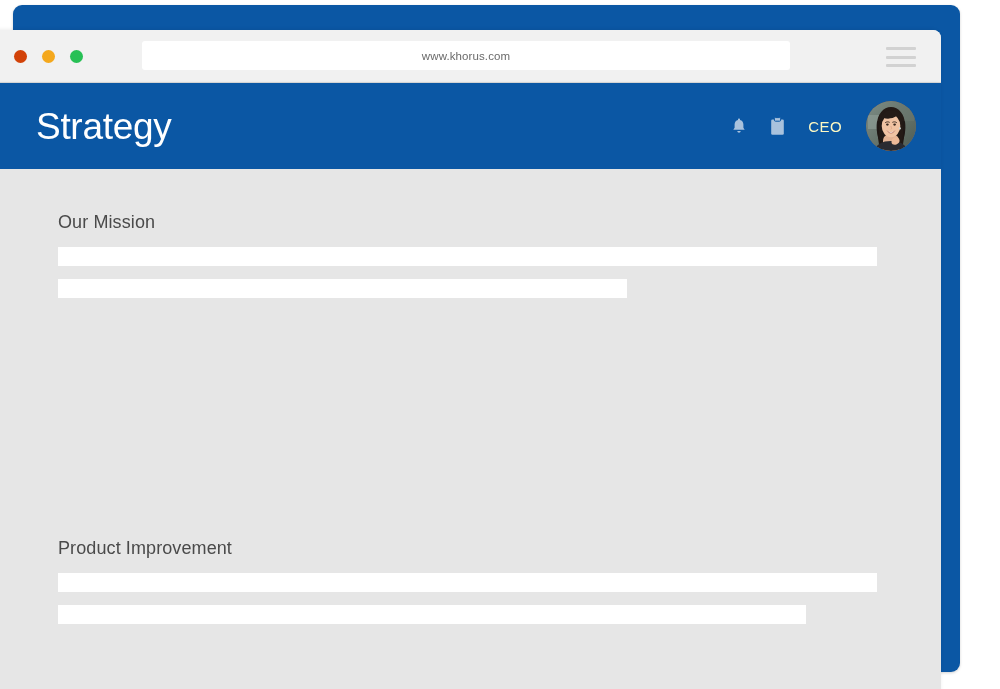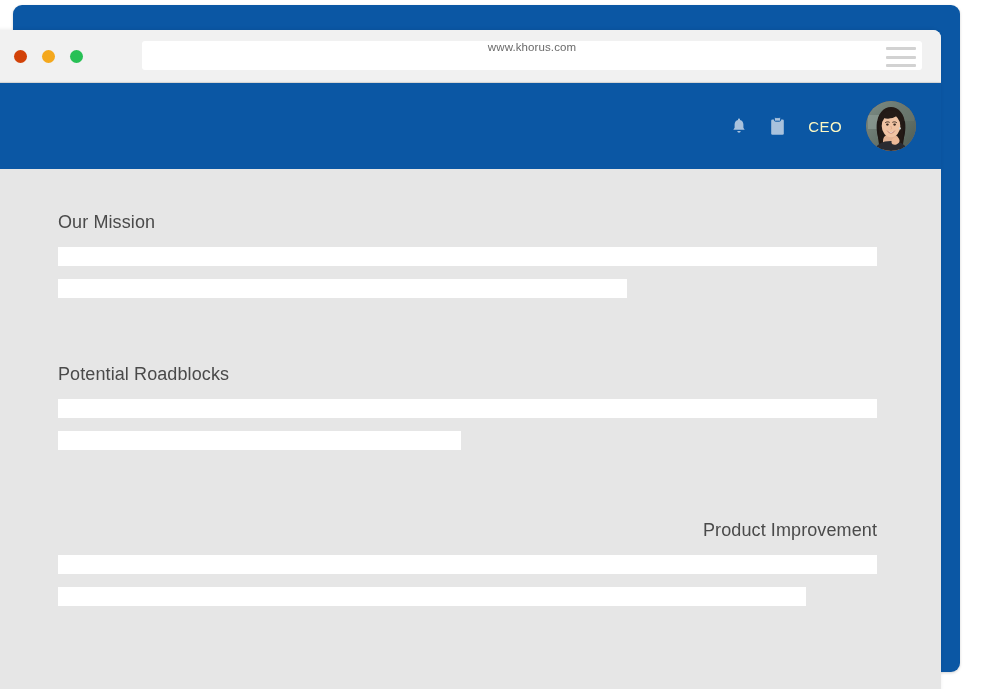--- a/index.html
+++ b/index.html
@@ -68,25 +68,26 @@
     border-radius: 50%;
   }
   .dot.red    { background: #d24208; }
   .dot.yellow { background: #f4a81d; }
   .dot.green  { background: #27c055; }
 
   .url-bar {
     position: absolute;
     left: 164px;
     top: 11px;
-    width: 780px;
+    width: 648px;
     height: 29px;
     background: #ffffff;
     border-radius: 3px;
     display: flex;
+    align-items: center;
     justify-content: center;
   }
   .url-text {
     font-size: 11.5px;
     color: #6a6a6a;
     letter-spacing: 0.1px;
     font-family: "Liberation Sans", sans-serif;
   }
 
   .hamburger {
@@ -183,21 +184,21 @@
   }
   .bar {
     background: #ffffff;
     height: 19px;
     margin-bottom: 13px;
   }
 
   
   #sec-0 { top: 44px; }
   #sec-1 { top: 196px; }
-  #sec-2 { top: 352px; text-align: right; }
+  #sec-2 { top: 370px; }
 </style>
 </head>
 <body>
 
 <div id="stage">
 
   <div class="back-frame"></div>
 
   <div class="browser-window">
 
@@ -216,20 +217,21 @@
       <div class="hamburger">
         <span></span>
         <span></span>
         <span></span>
       </div>
 
     </div>
 
     <div class="app-header">
 
+      <div class="app-title">Strategy</div>
 
       <div class="header-right">
 
         <span class="hicon">
           <svg width="16" height="18" viewBox="0 0 16 18">
             <path d="M8 1.6c-.6 0-1 .4-1 1v.5C4.9 3.6 3.6 5.4 3.6 7.6v3.1l-1.3 2.1h11.4l-1.3-2.1V7.6c0-2.2-1.3-4-3.4-4.5v-.5c0-.6-.4-1-1-1z" fill="#a9c2dd"></path>
             <path d="M6.3 14.1c.1 1 .8 1.7 1.7 1.7s1.6-.7 1.7-1.7H6.3z" fill="#a9c2dd"></path>
           </svg>
         </span>
 
@@ -292,25 +294,20 @@
     </div>
 
     <div class="page-body">
 
       <div class="section" id="sec-0">
         <h2 class="section-title">Our Mission</h2>
         <div class="bar" style="width:819px"></div>
         <div class="bar" style="width:569px"></div>
       </div>
 
-      <div class="section" id="sec-1">
-        <h2 class="section-title">Potential Roadblocks</h2>
-        <div class="bar" style="width:819px"></div>
-        <div class="bar" style="width:403px"></div>
-      </div>
 
       <div class="section" id="sec-2">
         <h2 class="section-title">Product Improvement</h2>
         <div class="bar" style="width:819px"></div>
         <div class="bar" style="width:748px"></div>
       </div>
 
     </div>
 
   </div>

